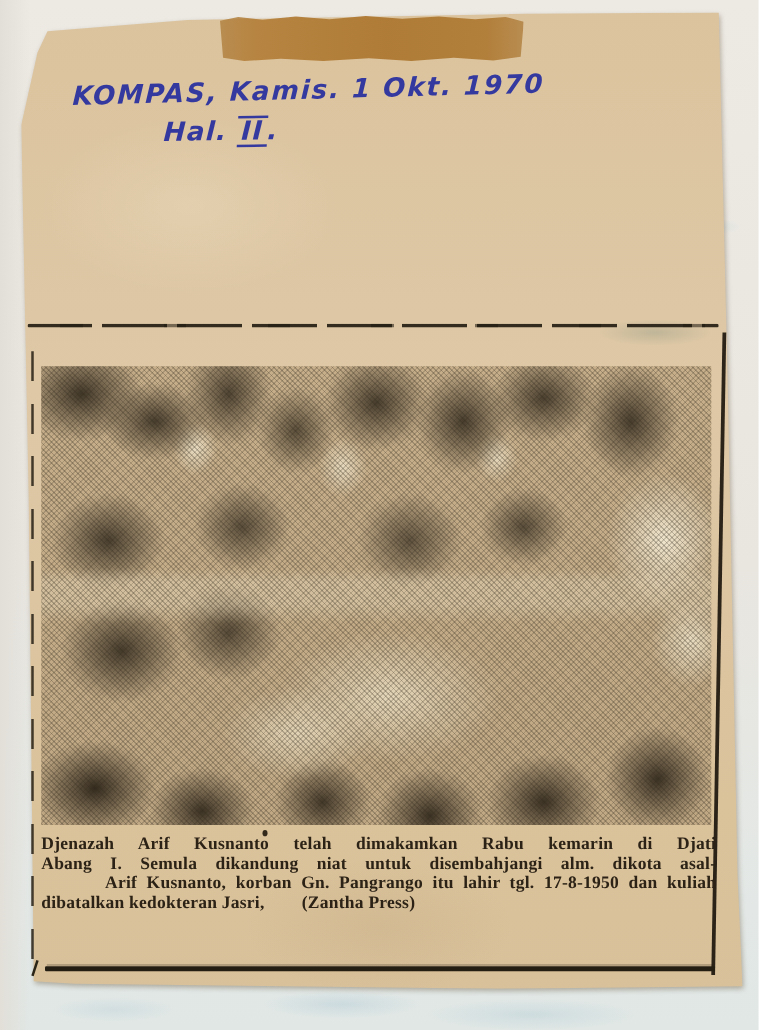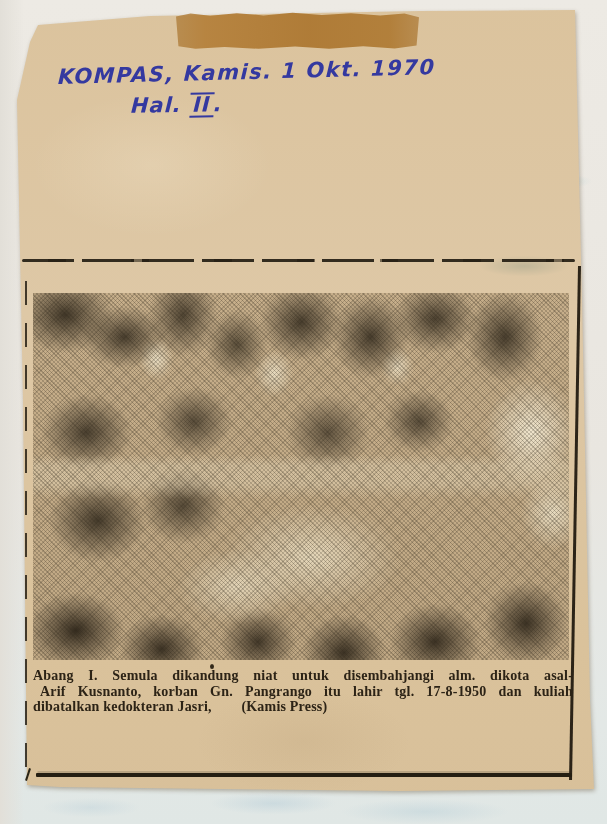--- a/index.html
+++ b/index.html
@@ -113,21 +113,21 @@
       linear-gradient(180deg, #c6ae8a, #c0a884);
   }
   .print-dot { position: absolute; left: 210px; top: 664px; width: 4px; height: 5px;
     background: #33291a; border-radius: 50%; }
   .caption {
     position: absolute; left: 33px; top: 668px; width: 540px;
     color: #2c2316; font-weight: bold; font-size: 14px; line-height: 15.6px;
     letter-spacing: 0.2px;
   }
   .cap-line { text-align: justify; text-align-last: justify; white-space: nowrap; }
-  .cap-line.indent { padding-left: 7px; }
+  .cap-line.indent { padding-left: 7px; margin-left: 44px; }
   .cap-last { text-align: left; }
   .cap-credit { margin-left: 26px; }
 </style>
 </head>
 <body>
 
 <div class="scan">
 
   <div class="paper-wrap">
     <div class="paper"></div>
@@ -146,24 +146,25 @@
 
   <div class="rule-top"></div>
   <div class="rule-left"></div>
   <div class="rule-right"></div>
 
   <div class="photo"></div>
 
   <div class="print-dot"></div>
 
   <div class="caption">
+    <div class="cap-line">Djenazah Arif Kusnanto telah dimakamkan Rabu kemarin di Djati</div>
     <div class="cap-line">Abang I. Semula dikandung niat untuk disembahjangi alm. dikota asal-</div>
     <div class="cap-line indent">Arif Kusnanto, korban Gn. Pangrango itu lahir tgl. 17-8-1950 dan kuliah</div>
     <div class="cap-last">
       <span>dibatalkan kedokteran Jasri,</span>
-      <span class="cap-credit">(Kamis Press)</span>
+      <span class="cap-credit">(Zantha Press)</span>
     </div>
   </div>
 
   <div class="rule-bottom-tick"></div>
   <div class="rule-bottom"></div>
 
 </div>
 
 </body></html>

